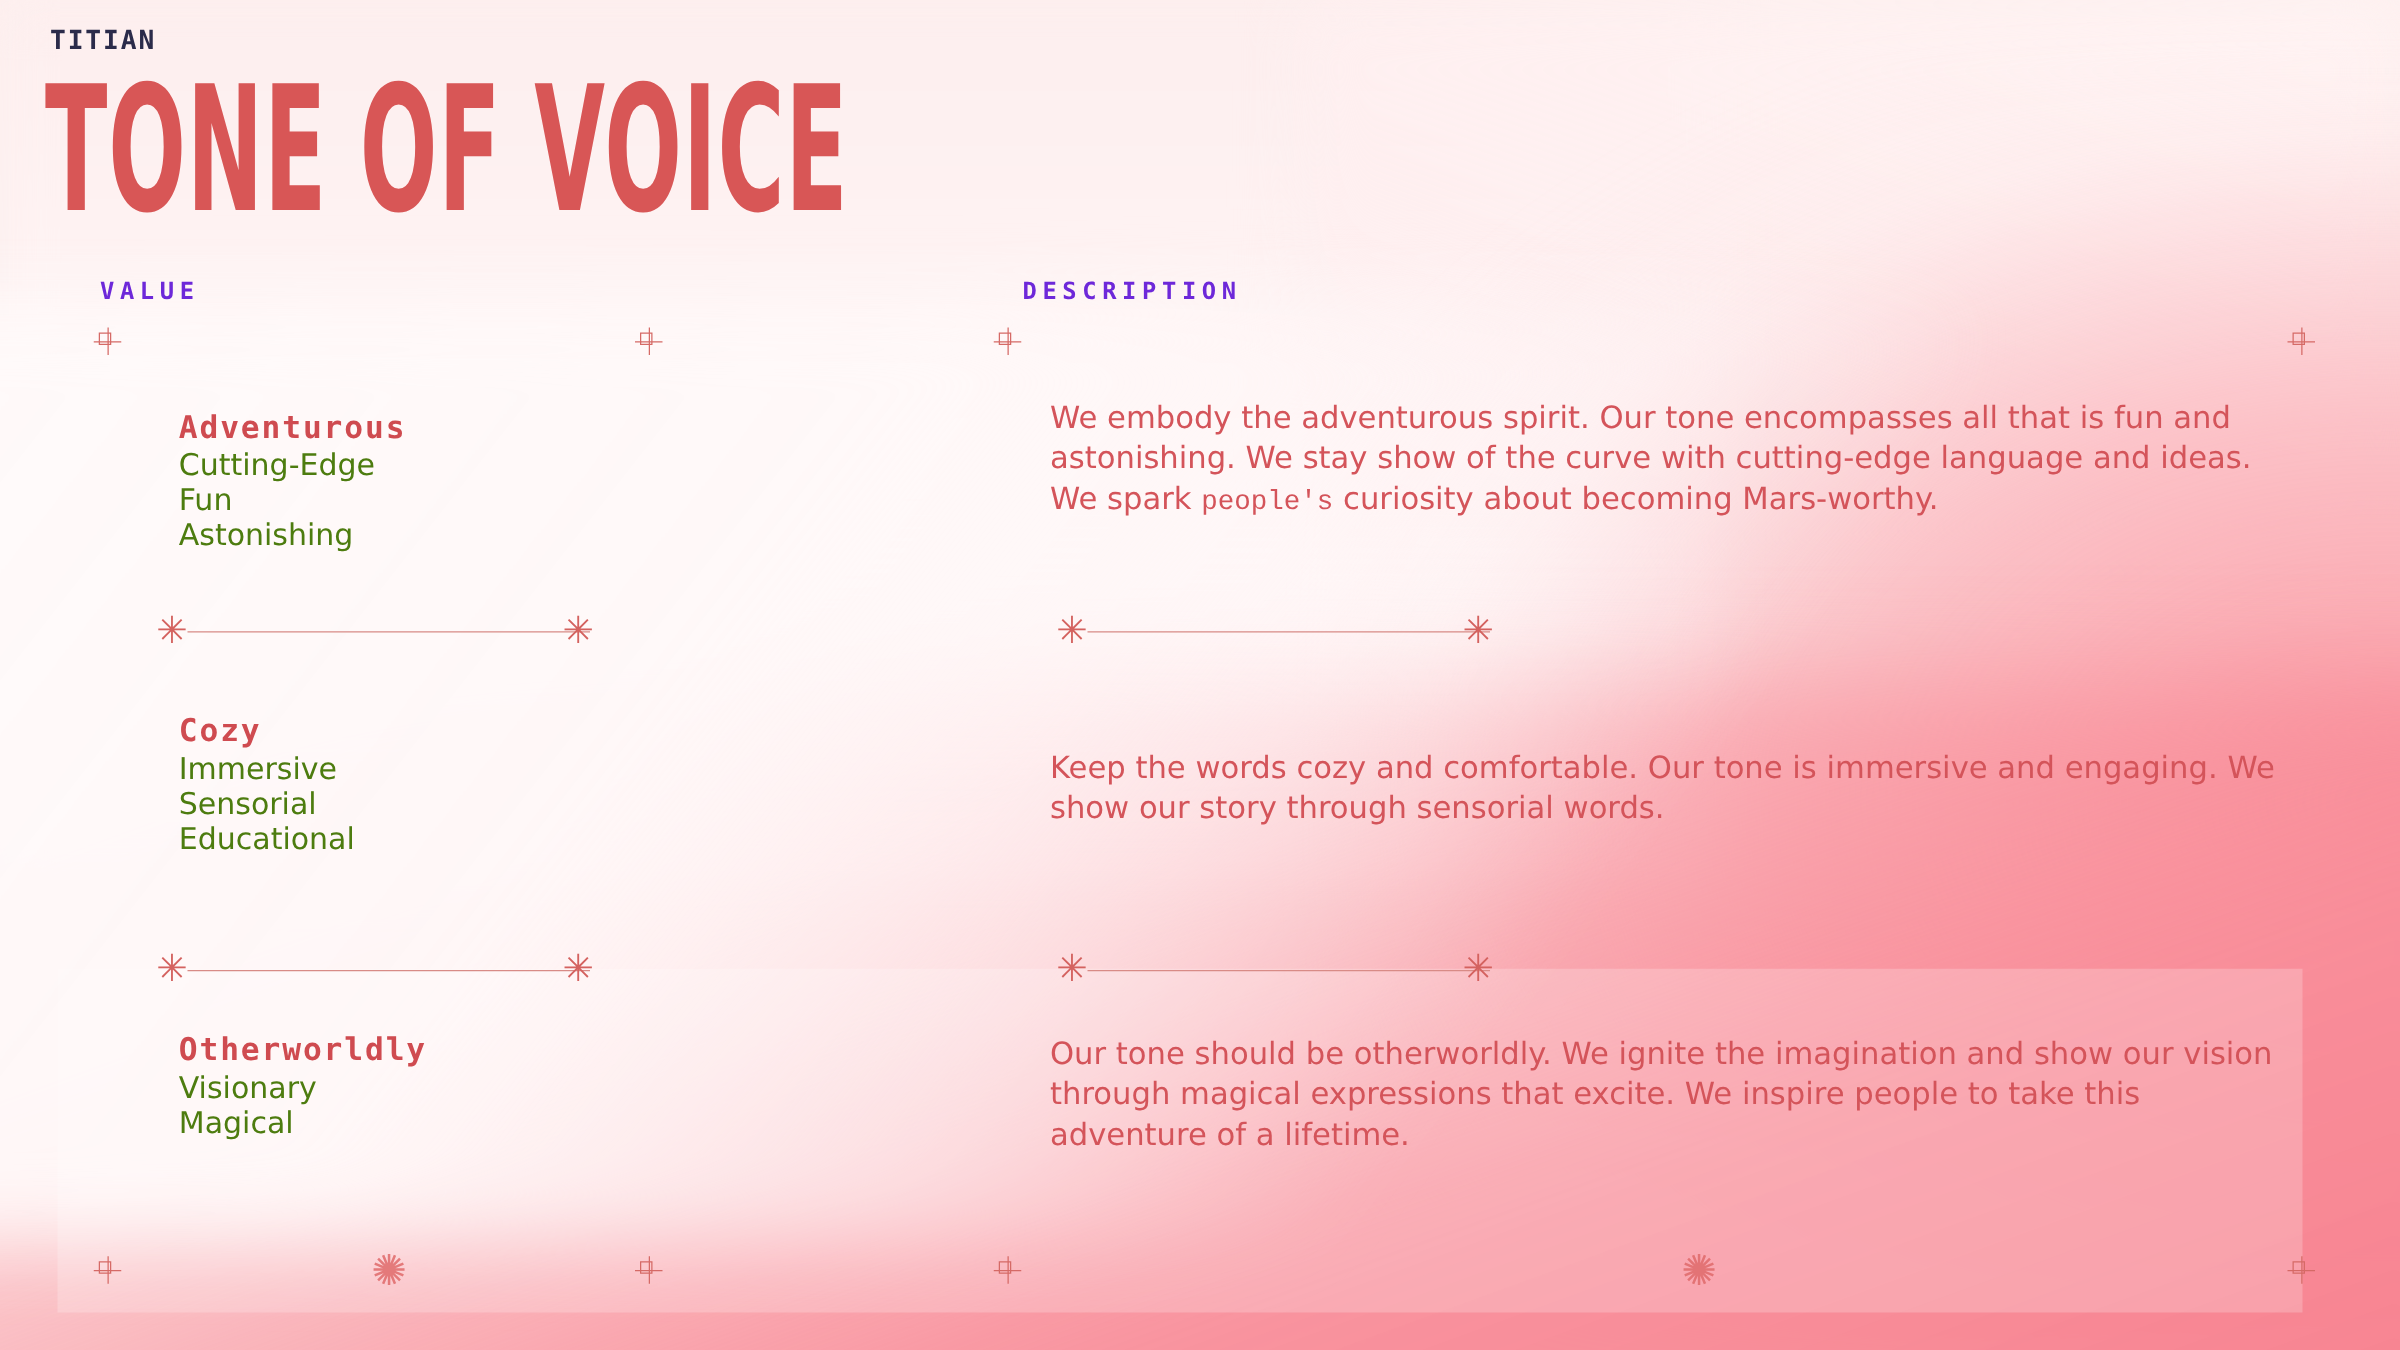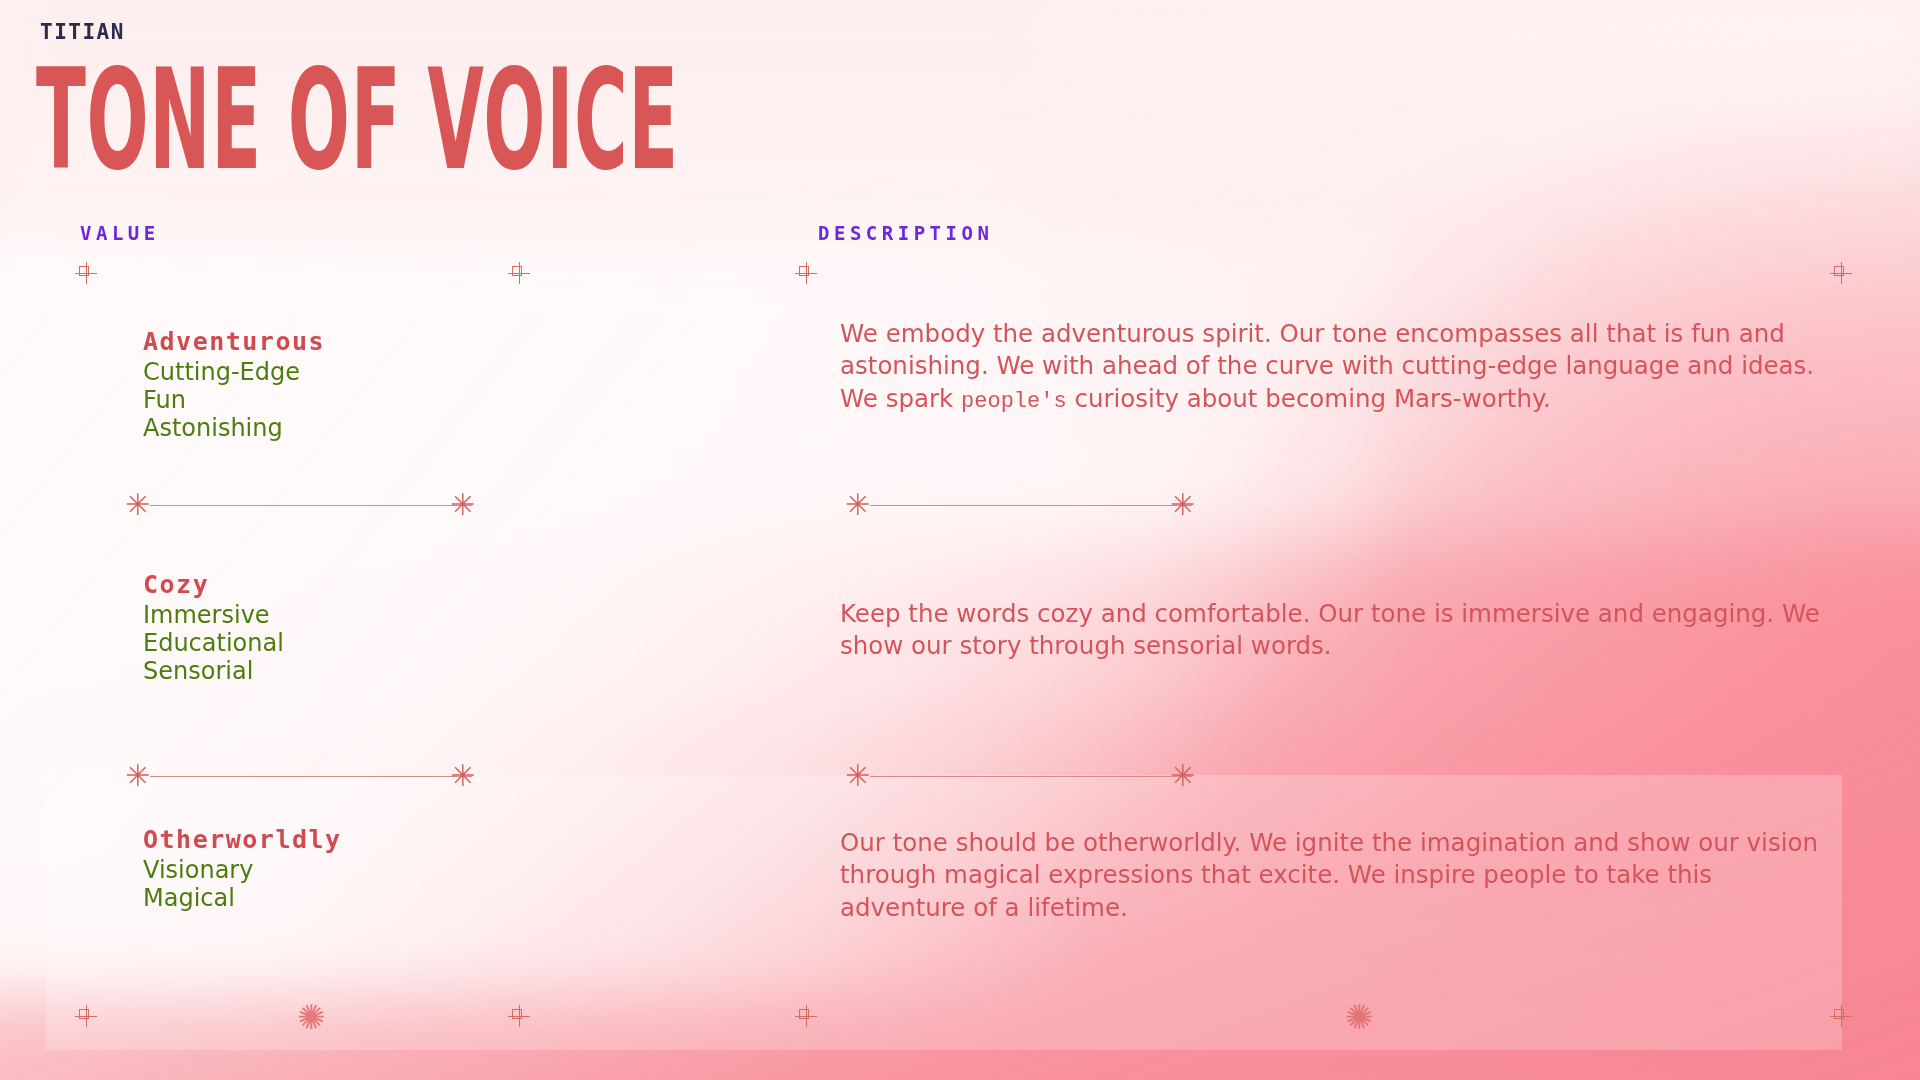--- a/index.html
+++ b/index.html
@@ -259,35 +259,35 @@
   <div class="sparkle" style="left:297px; top:1000px;">✺</div>
   <div class="sparkle" style="left:1345px; top:1000px;">✺</div>
 
   <div class="value-block" style="top:327px;">
     <div class="value-title">Adventurous</div>
     <div class="value-item">Cutting-Edge</div>
     <div class="value-item">Fun</div>
     <div class="value-item">Astonishing</div>
   </div>
   <div class="desc-block" style="top:318px;">
-    <span>We embody the adventurous spirit. Our tone encompasses all that is fun and astonishing. We with ahead of the curve with cutting-edge language and ideas. We spark </span><span class="mono">people's</span><span> curiosity about becoming Mars-worthy.</span>
+    <span>We embody the adventurous spirit. Our tone encompasses all that is fun and astonishing. We stay show of the curve with cutting-edge language and ideas. We spark </span><span class="mono">people's</span><span> curiosity about becoming Mars-worthy.</span>
   </div>
 
   <div class="star" style="left:125px; top:490px;">✳</div>
   <div class="divider" style="left:150px; top:505px; width:322px;"></div>
   <div class="star" style="left:450px; top:490px;">✳</div>
   <div class="star" style="left:845px; top:490px;">✳</div>
   <div class="divider" style="left:870px; top:505px; width:322px;"></div>
   <div class="star" style="left:1170px; top:490px;">✳</div>
 
   <div class="value-block" style="top:570px;">
     <div class="value-title">Cozy</div>
     <div class="value-item">Immersive</div>
+    <div class="value-item">Sensorial</div>
     <div class="value-item">Educational</div>
-    <div class="value-item">Sensorial</div>
   </div>
   <div class="desc-block" style="top:598px;">
     <span>Keep the words cozy and comfortable. Our tone is immersive and engaging. We show our story through sensorial words.</span>
   </div>
 
   <div class="star" style="left:125px; top:761px;">✳</div>
   <div class="divider" style="left:150px; top:776px; width:322px;"></div>
   <div class="star" style="left:450px; top:761px;">✳</div>
   <div class="star" style="left:845px; top:761px;">✳</div>
   <div class="divider" style="left:870px; top:776px; width:322px;"></div>

